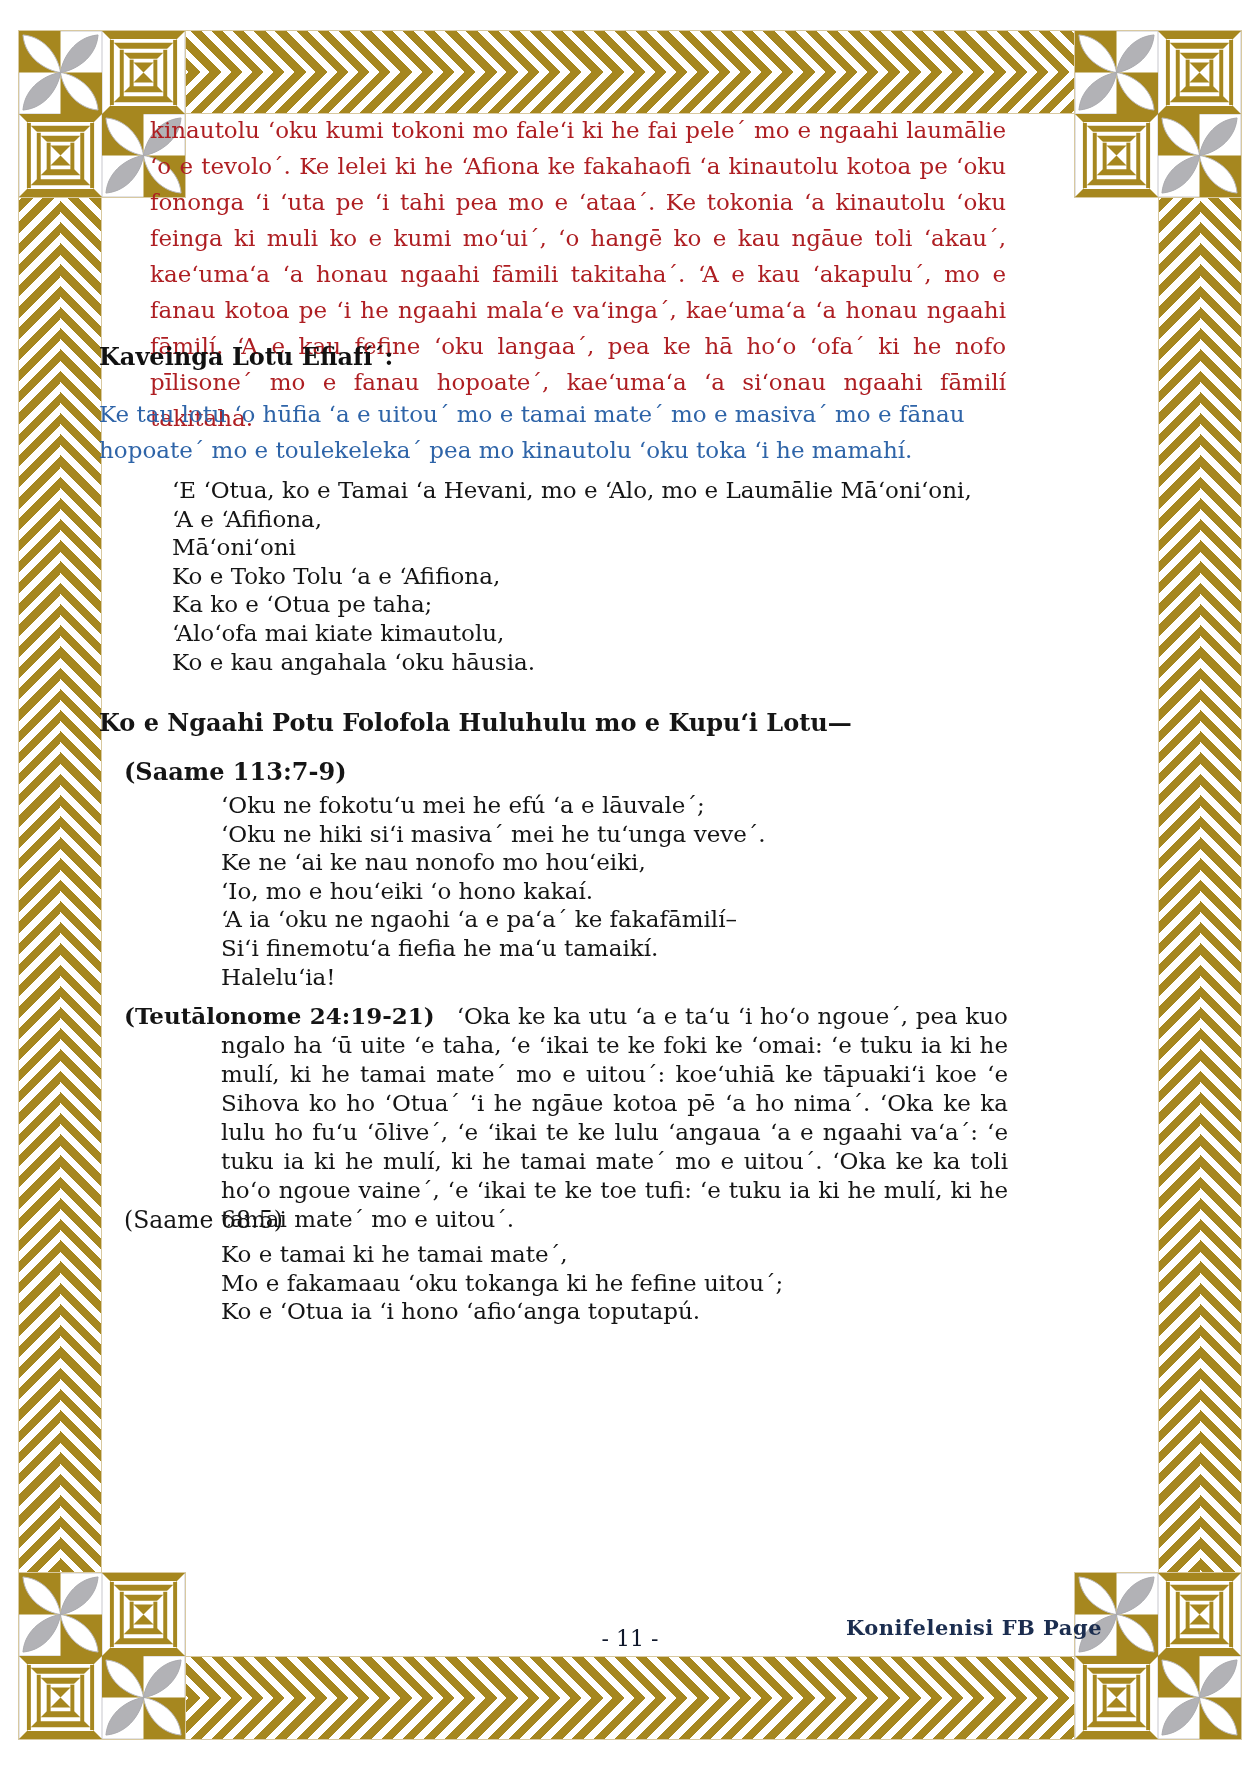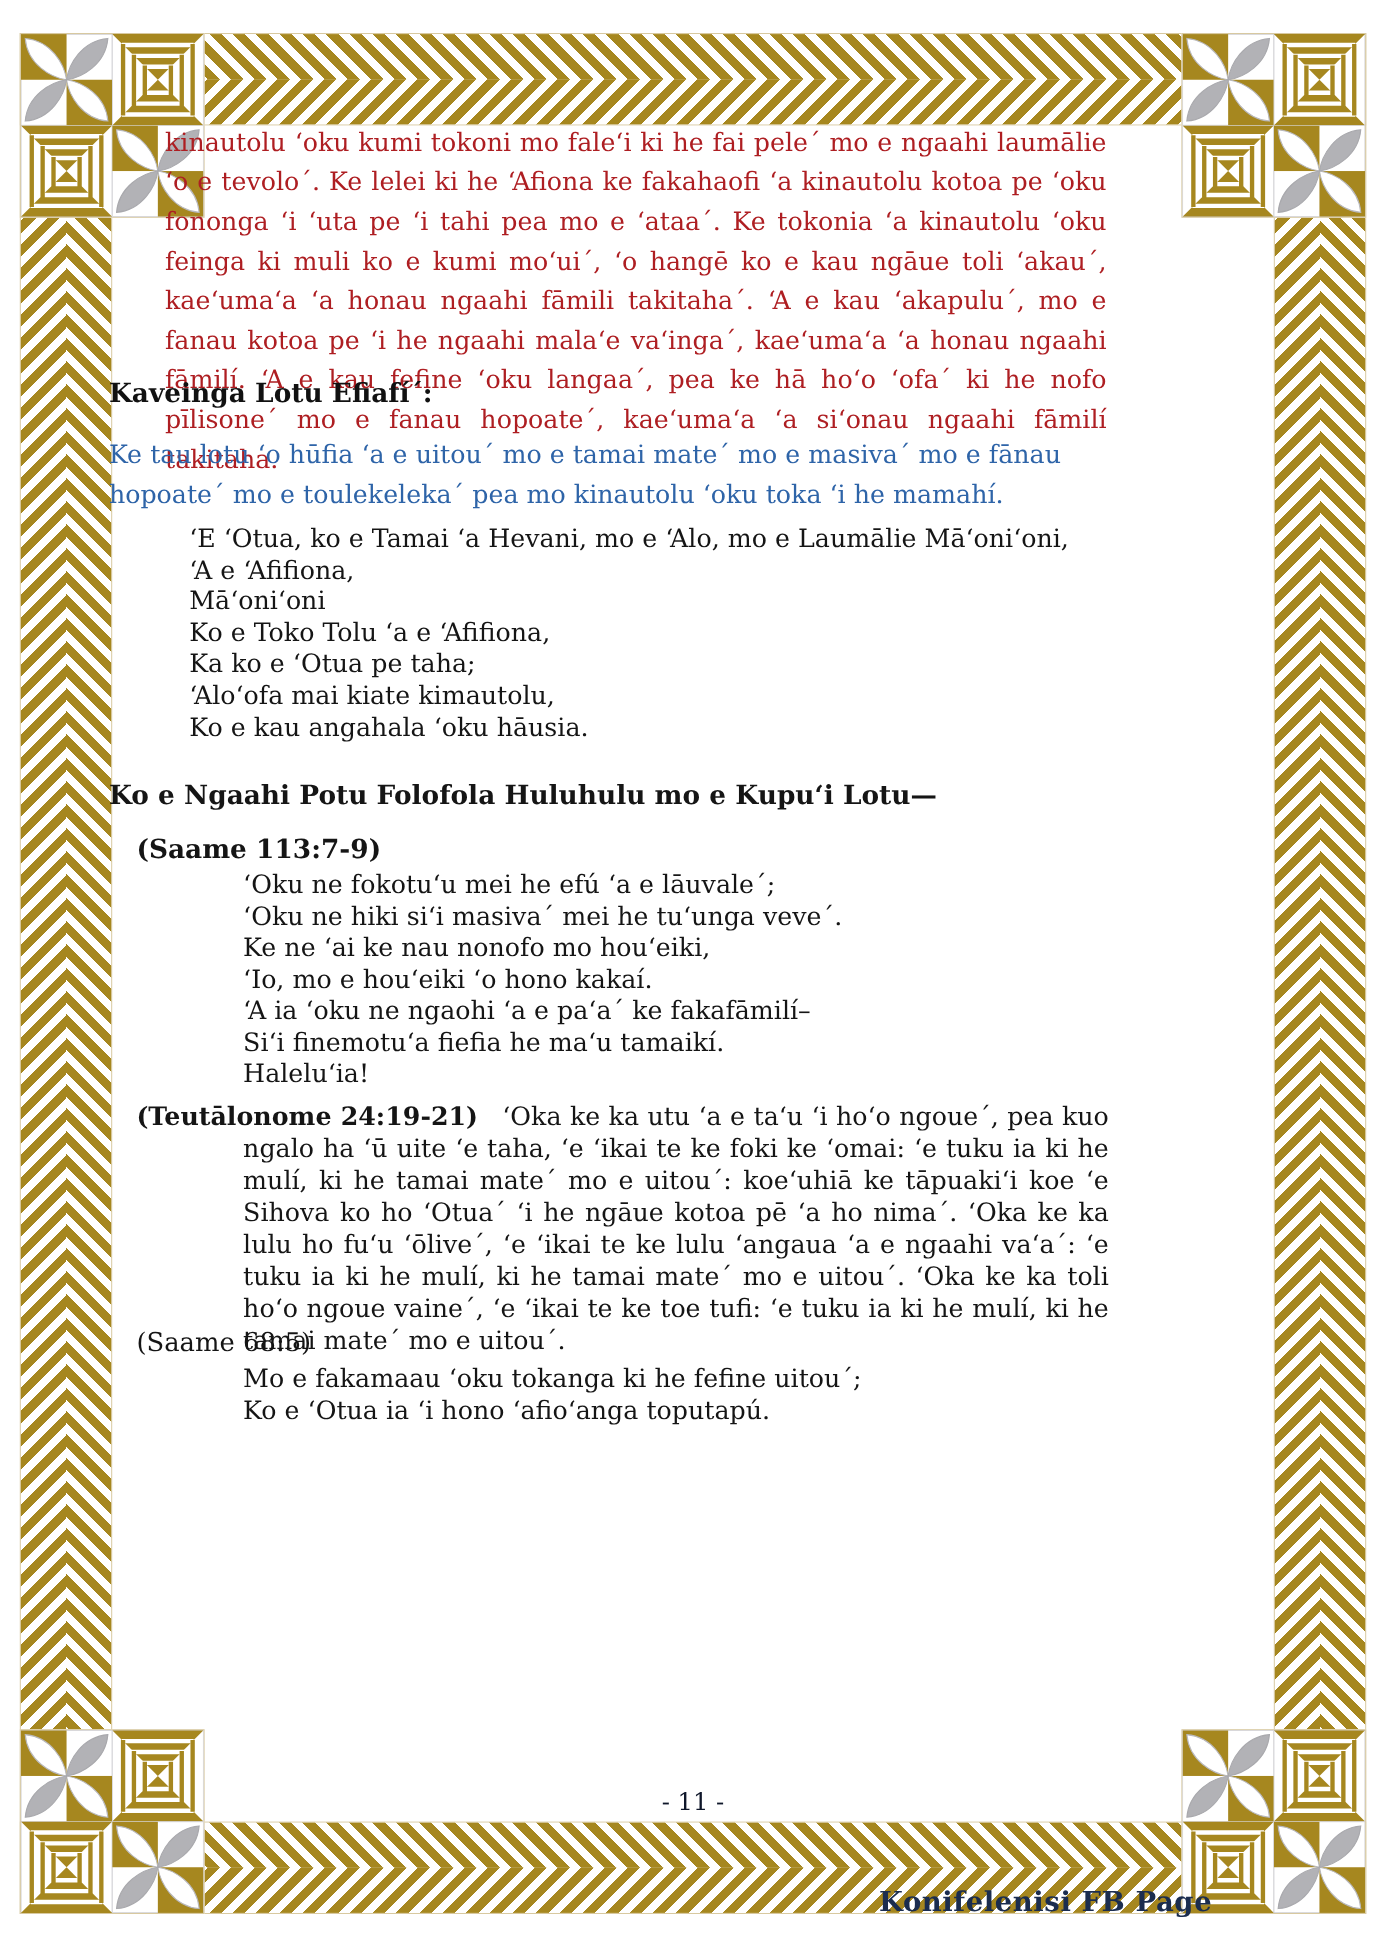--- a/index.html
+++ b/index.html
@@ -51,22 +51,22 @@
   .deut-par {
     left:124px; top:1001px; width:884px;
     font-size:23px; line-height:29px; text-align:justify;
     padding-left:97px; text-indent:-97px; box-sizing:border-box;
   }
   .deut-par .lbl { font-weight:bold; margin-right:22px; }
   .lbl-68 { left:124px; top:1206px; font-size:23.5px; font-weight:normal; }
   .verses-68 { left:221px; top:1240px; font-size:23px; line-height:28.6px; }
   .pageno { left:0; right:0; top:1626px; text-align:center; font-size:22px; color:#0f172a; }
   .footer-brand {
-    right:158px; top:1714px; z-index:6;
-    font-size:25px; font-weight:bold; color:var(--navy);
+    right:158px; top:1615px; z-index:6;
+    font-size:21px; font-weight:bold; color:var(--navy);
     letter-spacing:0.5px;
   }
 </style>
 </head>
 <body>
 
 <div class="page">
 
   <div class="band band-top">
     <div class="ch chev-a"></div>
@@ -329,20 +329,21 @@
       <div>Siʻi finemotuʻa fiefia he maʻu tamaikí.</div>
       <div>Haleluʻia!</div>
     </div>
 
   <div class="tx deut-par">
     <span class="lbl">(Teutālonome 24:19-21)</span><span>ʻOka ke ka utu ʻa e taʻu ʻi hoʻo ngoue´, pea kuo ngalo ha ʻū uite ʻe taha, ʻe ʻikai te ke foki ke ʻomai: ʻe tuku ia ki he mulí, ki he tamai mate´ mo e uitou´: koeʻuhiā ke tāpuakiʻi koe ʻe Sihova ko ho ʻOtua´ ʻi he ngāue kotoa pē ʻa ho nima´. ʻOka ke ka lulu ho fuʻu ʻōlive´, ʻe ʻikai te ke lulu ʻangaua ʻa e ngaahi vaʻa´: ʻe tuku ia ki he mulí, ki he tamai mate´ mo e uitou´. ʻOka ke ka toli hoʻo ngoue vaine´, ʻe ʻikai te ke toe tufi: ʻe tuku ia ki he mulí, ki he tamai mate´ mo e uitou´.</span>
   </div>
 
   <div class="tx lbl-68">(Saame 68:5)</div>
   <div class="tx verses-68">
+      <div>Ko e tamai ki he tamai mate´,</div>
       <div>Mo e fakamaau ʻoku tokanga ki he fefine uitou´;</div>
       <div>Ko e ʻOtua ia ʻi hono ʻafioʻanga toputapú.</div>
     </div>
 
   <div class="tx pageno">- 11 -</div>
 
   <div class="tx footer-brand">Konifelenisi FB Page</div>
 
 </div>
 

